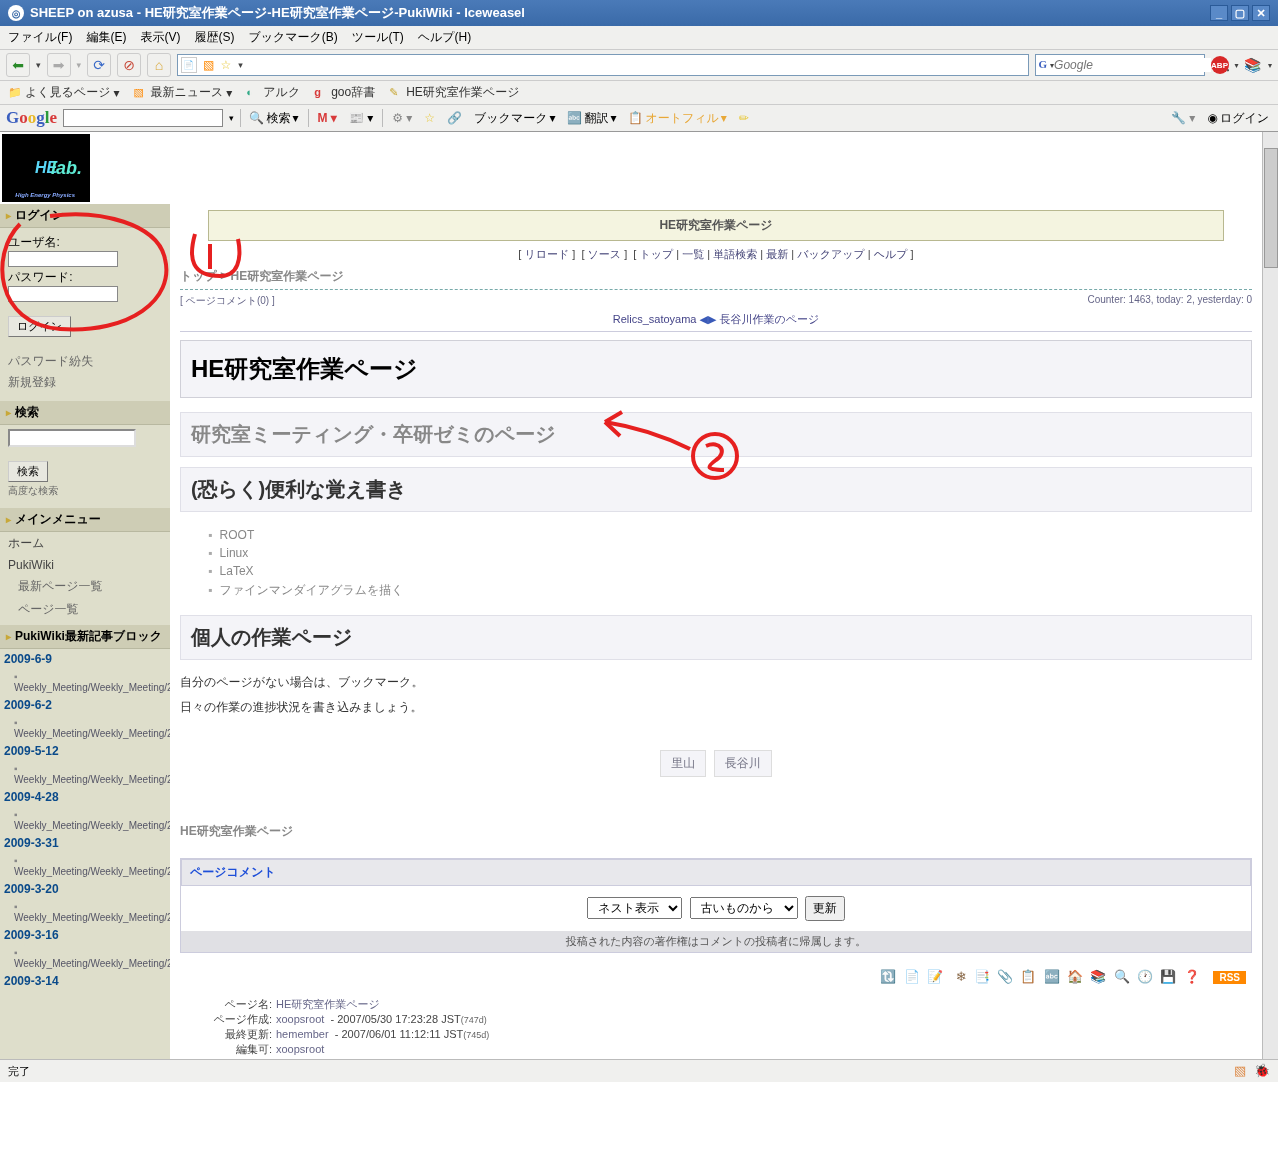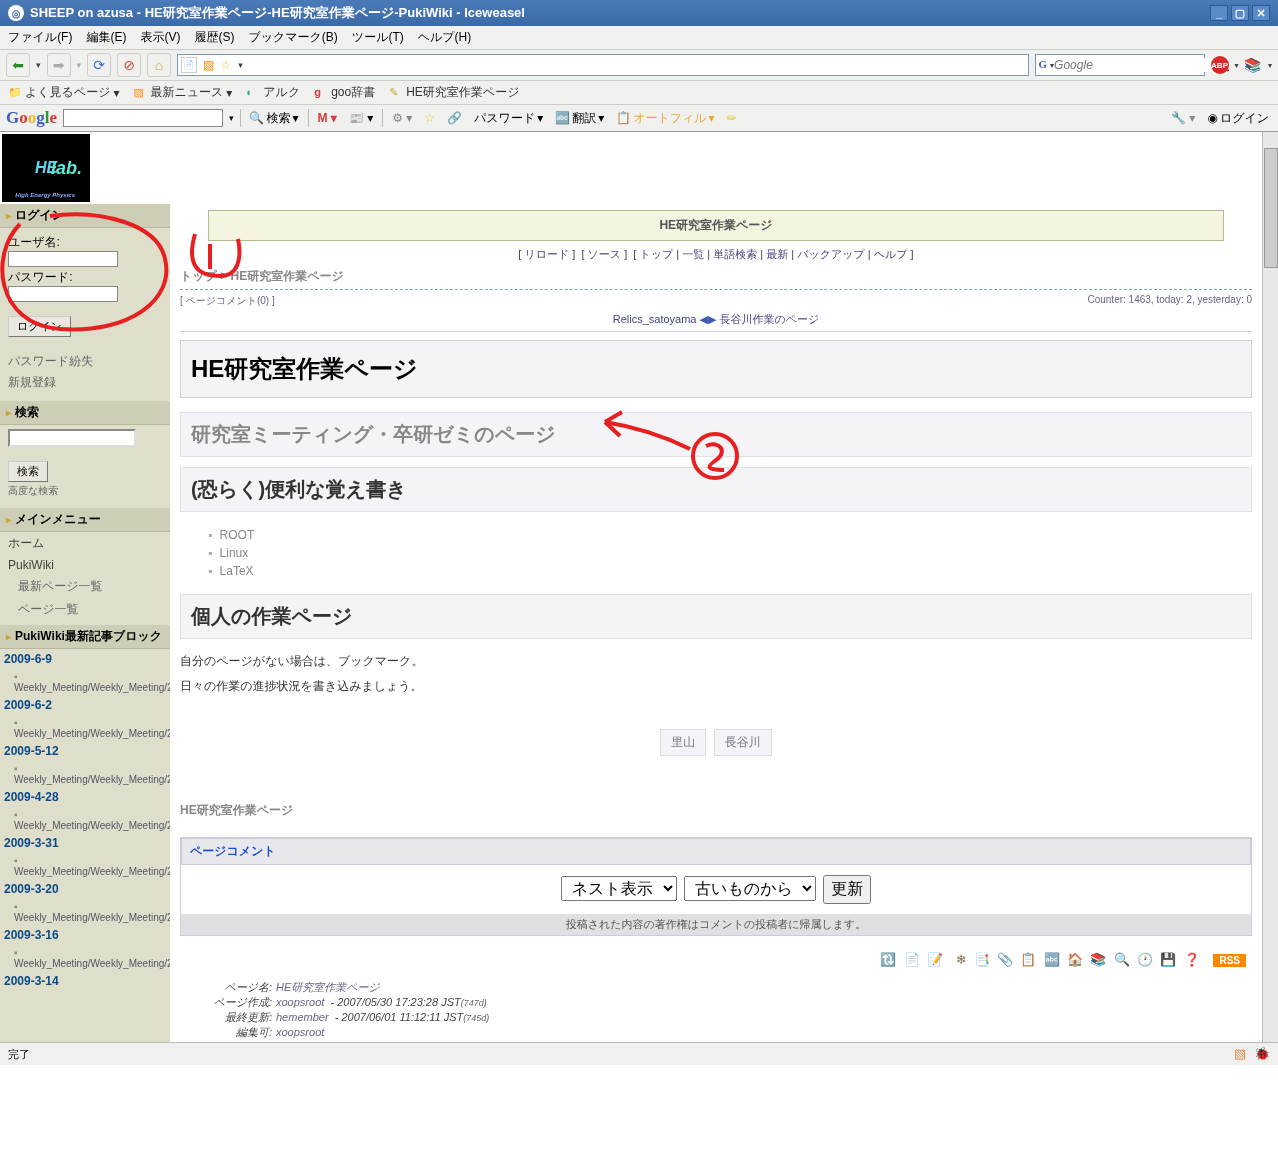--- a/index.html
+++ b/index.html
@@ -98,28 +98,28 @@
 ul.wiki-list { list-style: none; padding: 4px 0 4px 28px; }
 ul.wiki-list li { padding: 2px 0; color: #888; cursor: pointer; }
 ul.wiki-list li::before { content: "▪ "; color: #aaa; margin-right: 4px; }
 .body-text { color: #333; padding: 4px 0; }
 .person-buttons { text-align: center; margin: 18px 0 28px; }
 .person-buttons span { display: inline-block; padding: 4px 10px; background: #f4f4f8; border: 1px solid #ddd; margin: 12px 2px; color: #778; cursor: pointer; }
 .footer-bc { color: #888; font-weight: bold; font-size: 12px; padding: 6px 0 18px; }
 
 .comment-hdr { background: #e8e8ec; border: 1px solid #ccd; padding: 4px 8px; font-weight: bold; color: #1d4ed8; }
 .comment-ctrls { text-align: center; padding: 10px 0; }
-.comment-ctrls select, .comment-ctrls button { font-size: 16px; padding: 2px 6px; margin: 0 2px; }
+.comment-ctrls select, .comment-ctrls button { font-size: 12px; padding: 2px 6px; margin: 0 2px; }
 .comment-note { background: #e0e0e4; text-align: center; font-size: 11px; color: #555; padding: 3px; }
 
 .page-icons { text-align: right; padding: 10px 6px; }
 .page-icons .pi { display: inline-block; width: 16px; height: 16px; margin: 0 2px; font-size: 13px; cursor: pointer; color: #8a6a4a; }
 .rss-badge { display: inline-block; background: #f80; color: #fff; font-size: 10px; font-weight: bold; padding: 1px 6px; margin-left: 8px; cursor: pointer; }
 
-.page-meta { padding: 2px 24px; font-size: 11px; color: #444; font-style: italic; }
+.page-meta { padding: 2px 24px; font-size: 11px; color: #444; }
 .page-meta .lbl { display: inline-block; width: 68px; text-align: right; margin-right: 4px; }
 .page-meta .val { color: #668; cursor: pointer; }
 .page-meta .tiny { font-size: 9px; color: #666; }
 
 .statusbar { background: #f0f0ee; border-top: 1px solid #bbb; padding: 3px 8px; font-size: 11px; display: flex; align-items: center; }
 .statusbar .spacer { flex: 1; }
 .statusbar .sicon { width: 16px; height: 16px; margin-left: 4px; font-size: 13px; color: #d84; }
 
 
 .annot { position: absolute; pointer-events: none; }
@@ -199,21 +199,21 @@
     <span style="font-size:9px">▾</span>
   <span class="sep"></span>
   <span class="gbtn">🔍<span>検索</span> ▾</span>
   <span class="sep"></span>
   <span class="gbtn" style="color:#d83a3a;font-weight:bold">M ▾</span>
   <span class="gbtn">📰 ▾</span>
   <span class="sep"></span>
   <span class="gbtn" style="color:#888">⚙ ▾</span>
   <span class="gbtn" style="color:#e8c838">☆</span>
   <span class="gbtn" style="color:#3a8">🔗</span>
-  <span class="gbtn"><span>パスワード</span> ▾</span>
+  <span class="gbtn"><span>ブックマーク</span> ▾</span>
   <span class="gbtn">🔤<span>翻訳</span> ▾</span>
   <span class="gbtn" style="color:#e8a838">📋<span>オートフィル</span> ▾</span>
   <span class="gbtn" style="color:#e8c838">✏</span>
   <span class="spacer"></span>
   <span class="gbtn" style="color:#888">🔧 ▾</span>
   <span class="gbtn">◉ <span>ログイン</span></span>
 </div>
 
 <div class="page">
 <div class="page-inner">
@@ -315,20 +315,21 @@
       <a>長谷川作業のページ</a>
     </div>
 
     <h1 class="wh">HE研究室作業ページ</h1>
     <h2 class="wh link">研究室ミーティング・卒研ゼミのページ</h2>
     <h2 class="wh dark">(恐らく)便利な覚え書き</h2>
     <ul class="wiki-list" id="wiki-list">
             <li>ROOT</li>
             <li>Linux</li>
             <li>LaTeX</li>
+            <li>ファインマンダイアグラムを描く</li>
           </ul>
     <h2 class="wh dark">個人の作業ページ</h2>
     <div class="body-text">自分のページがない場合は、ブックマーク。</div>
     <div class="body-text">日々の作業の進捗状況を書き込みましょう。</div>
     <div class="person-buttons">
       <span>里山</span>
       <span>長谷川</span>
     </div>
     <div class="footer-bc">HE研究室作業ページ</div>
 

